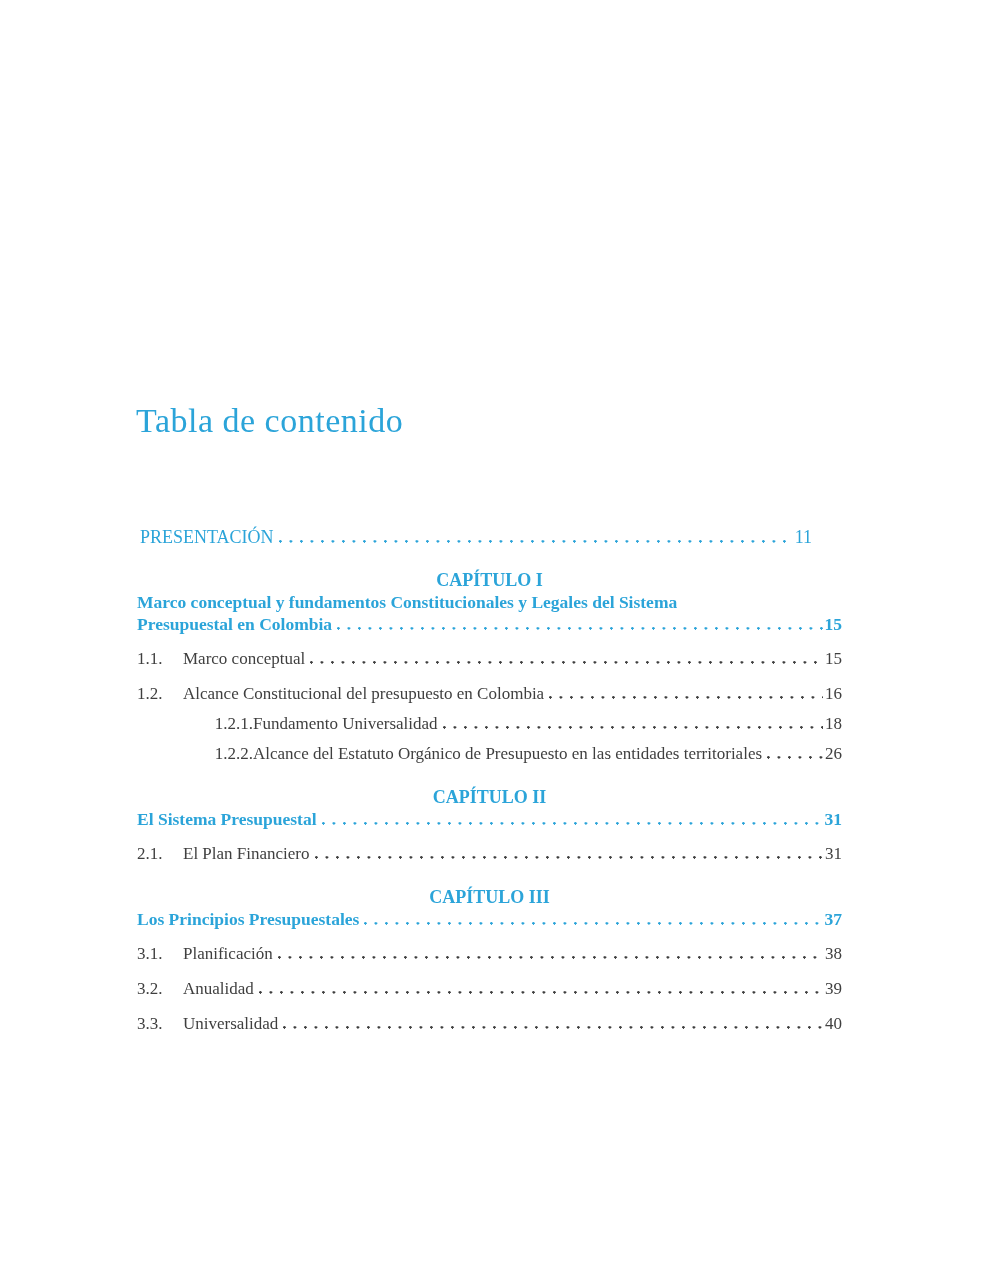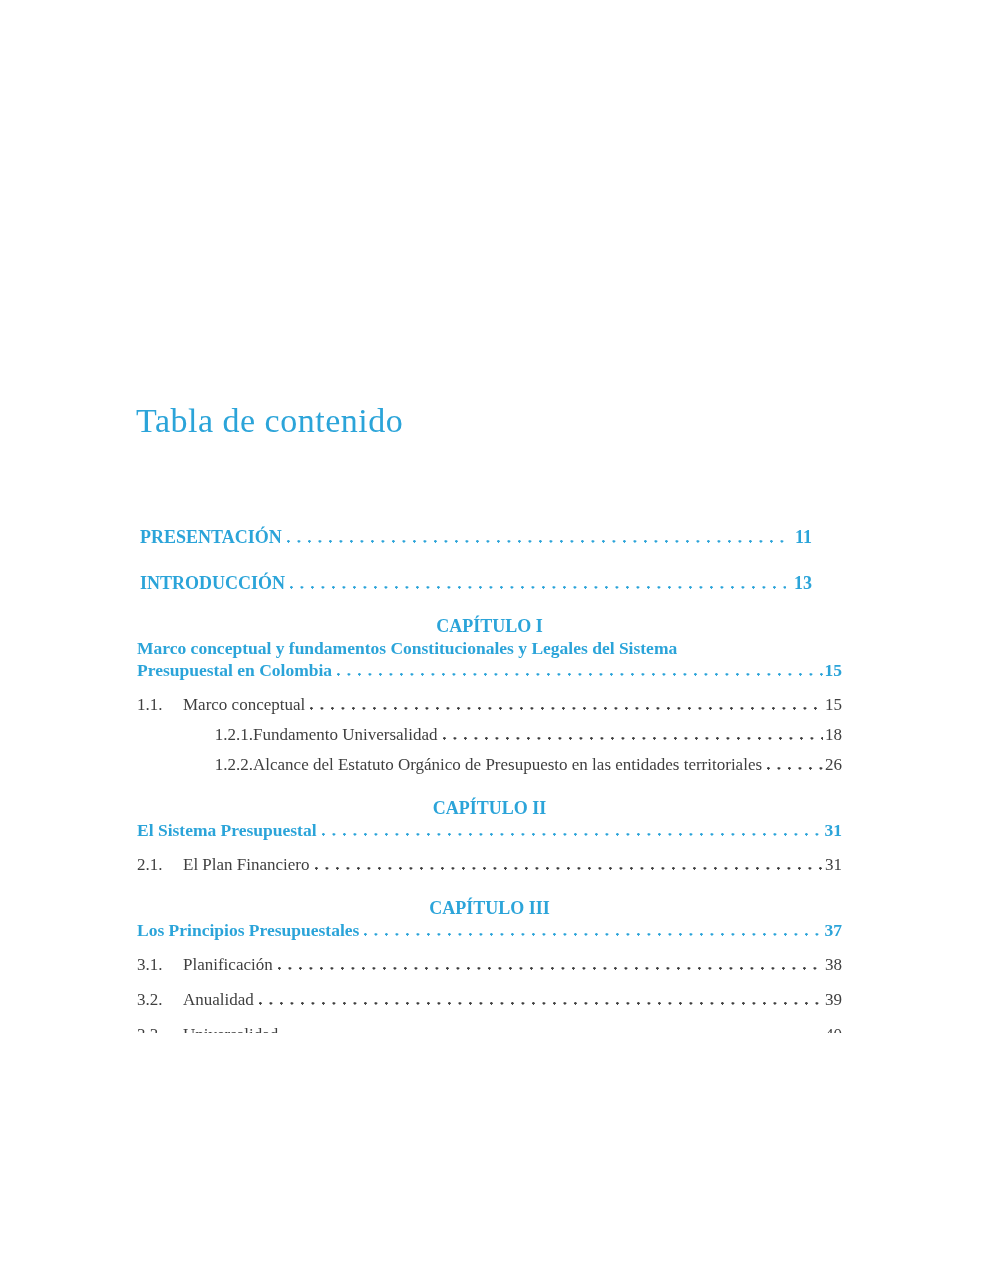--- a/index.html
+++ b/index.html
@@ -28,21 +28,21 @@
     width: 705px;
   }
   .row {
     display: flex;
     align-items: baseline;
     font-size: 17px;
     line-height: 22px;
     color: var(--ink, #3f3f3f);
   }
   .row.front {
-    font-weight: bold;
+    font-weight: normal;
     font-size: 18px;
     color: var(--accent, #2ba4d9);
     padding-left: 3px;
     padding-right: 30px;
     margin-top: 24px;
   }
   .row.front:first-child { margin-top: 0; }
   .row.chapter-heading {
     font-weight: bold;
     font-size: 18px;
@@ -86,41 +86,42 @@
 <body>
 
 <div class="page">
   <h1 class="doc-title">Tabla de contenido</h1>
   <div class="toc">
       <div class="row front">
         <span class="label">PRESENTACIÓN</span>
         <span class="leader"></span>
         <span class="pagenum">11</span>
       </div>
-      <div class="row front">
-        <span class="label">INTRODUCCIÓN</span>
-        <span class="leader"></span>
-        <span class="pagenum">13</span>
-      </div>
       <div class="row chapter-heading">
         <span class="label">CAPÍTULO I</span>
       </div>
       <div class="row chapter-title">
         <span class="label">Marco conceptual y fundamentos Constitucionales y Legales del Sistema</span>
       </div>
       <div class="row chapter-title">
         <span class="label">Presupuestal en Colombia</span>
         <span class="leader"></span>
         <span class="pagenum">15</span>
       </div>
       <div class="row entry">
         <span class="num">1.1.</span>
         <span class="label">Marco conceptual</span>
         <span class="leader"></span>
         <span class="pagenum">15</span>
+      </div>
+      <div class="row entry">
+        <span class="num">1.2.</span>
+        <span class="label">Alcance Constitucional del presupuesto en Colombia</span>
+        <span class="leader"></span>
+        <span class="pagenum">16</span>
       </div>
       <div class="row entry sub">
         <span class="num">1.2.1.</span>
         <span class="label">Fundamento Universalidad</span>
         <span class="leader"></span>
         <span class="pagenum">18</span>
       </div>
       <div class="row entry sub">
         <span class="num">1.2.2.</span>
         <span class="label">Alcance del Estatuto Orgánico de Presupuesto en las entidades territoriales</span>

